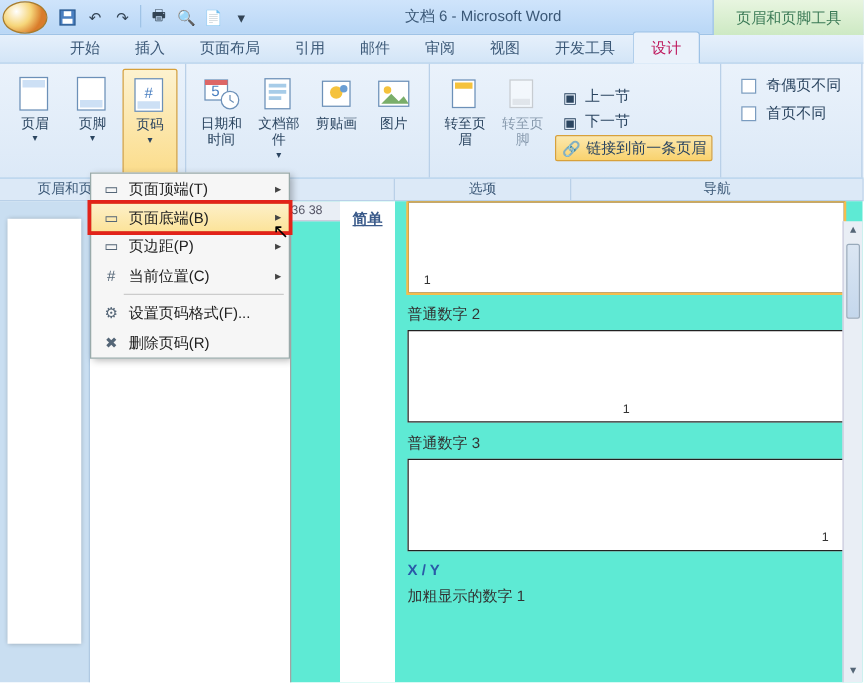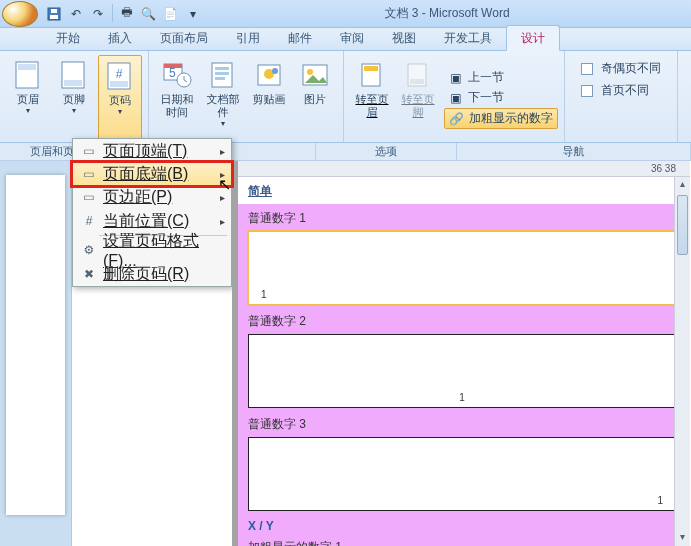--- a/index.html
+++ b/index.html
@@ -40,29 +40,29 @@
 .panelcell { border-right: 1px solid #b9d0e8; text-align: center; color: #3b5877; font-size: 11px; line-height: 17px; }
 
 
 .docstrip { position: absolute; left: 0; top: 161px; width: 72px; bottom: 0; background: #c9def1; border-right: 1px solid #b0c9e2; }
 .docstrip .page { margin: 14px 6px; height: 340px; background: #fff; box-shadow: 0 0 4px rgba(0,0,0,.3); }
 
 
 .menu { position: absolute; left: 72px; top: 138px; width: 160px; background: #f6f6f6; border: 1px solid #9aa; box-shadow: 2px 2px 6px rgba(0,0,0,.3); }
 .menu-item { display: flex; align-items: center; height: 24px; padding: 0 6px; position: relative; }
 .menu-item .mi-ico { width: 20px; text-align: center; color: #567; }
-.menu-item .mi-txt { flex: 1; padding-left: 4px; color: #222; font-size: 16px; text-decoration: underline; }
+.menu-item .mi-txt { flex: 1; padding-left: 4px; color: #222; font-size: 12px; }
 .menu-item .mi-arrow { color: #444; font-size: 10px; }
 .menu-item.hover { background: linear-gradient(#fdf0c8,#fce39a); border: 1px solid #d8a13a; margin: -1px; }
 .menu-item.hl { outline: 3px solid #e2231a; outline-offset: -1px; z-index: 2; }
 .menu-sep { height: 1px; background: #ccc; margin: 2px 4px 2px 26px; }
 .cursor { position:absolute; left: 218px; top: 175px; font-size: 16px; color:#000; pointer-events:none; z-index:5; }
 
 
-.gallery { position: absolute; left: 232px; top: 161px; right: 1px; bottom: 0; background: #f0abfc; border-left: 6px solid #a3a3a3; display: flex; flex-direction: column; }
+.gallery { position: absolute; left: 232px; top: 161px; right: 1px; bottom: 0; background: #5eead4; border-left: 1px solid #a3a3a3; display: flex; }
 .gal-ruler { height: 16px; background: #e9eef5; border-bottom: 1px solid #ccd; color: #556; font-size: 10px; text-align: right; padding-right: 14px; line-height: 15px; }
 .gal-head { padding: 6px 10px 4px; color: #3a5a8a; font-weight: bold; background: #fff; text-decoration: underline; }
 .gal-body { flex: 1; overflow: hidden; padding: 0 14px 0 10px; position: relative; }
 .gal-sec-title { color: #333; font-size: 12px; margin: 6px 0 4px; }
 .gal-sec-title.xy { color: #2a5aa8; font-weight: bold; }
 .preview { border: 1px solid #222; height: 74px; background: #fff; position: relative; margin-bottom: 8px; }
 .preview.hover { outline: 2px solid #f5bd4d; outline-offset: -1px; }
 .pnum { position: absolute; font-size: 10px; color: #333; }
 .pnum.bl { left: 12px; bottom: 4px; }
 .pnum.bc { left: 50%; bottom: 4px; transform: translateX(-50%); }
@@ -90,22 +90,23 @@
       </div>
     <div class="qat-btn">↶</div>
     <div class="qat-btn">↷</div>
     <div class="qat-sep"></div>
     <div class="qat-btn">🖶</div>
     <div class="qat-btn">🔍</div>
     <div class="qat-btn">📄</div>
     <div class="qat-btn">▾</div>
   </div>
   <div class="title-text">
-    <span>文档 3</span> - <span>Microsoft Word</span>
-  </div>
+    <span>文档 6</span> - <span>Microsoft Word</span>
+  </div>
+  <div class="hftools">页眉和页脚工具</div>
 </div>
 
 <div class="tabs">
   <div class="tab">开始</div>
   <div class="tab">插入</div>
   <div class="tab">页面布局</div>
   <div class="tab">引用</div>
   <div class="tab">邮件</div>
   <div class="tab">审阅</div>
   <div class="tab">视图</div>
@@ -191,21 +192,21 @@
               <rect x="2" y="4" width="24" height="20" fill="#fff" stroke="#6c90b8"></rect>
               <circle cx="9" cy="11" r="3" fill="#f5c23c"></circle>
               <path d="M4 22 L12 14 L18 20 L22 16 L26 22 Z" fill="#7aae6a"></path>
             </svg>
           </div>
         <div class="lbl">图片</div>
       </div>
     </div>
   </div>
   <div class="group" style="flex-direction:row;">
-    <div style="display:flex;flex-direction:column;text-decoration:underline;">
+    <div style="display:flex;flex-direction:column;">
       <div class="group-row">
         <div class="bigbtn">
           <div class="ico">
               <svg width="28" height="28">
                 <rect x="4" y="3" width="18" height="22" fill="#fff" stroke="#6c90b8"></rect>
                 <rect x="6" y="5" width="14" height="5" fill="#f5c23c"></rect>
               </svg>
             </div>
           <div class="lbl">转至页眉</div>
         </div>
@@ -224,21 +225,21 @@
       <div class="smallrow">
           <span class="ico2">▣</span>
           <span>上一节</span>
         </div>
       <div class="smallrow">
           <span class="ico2">▣</span>
           <span>下一节</span>
         </div>
       <div class="smallrow link-prev">
           <span class="ico2">🔗</span>
-          <span>加粗显示的数字</span>
+          <span>链接到前一条页眉</span>
         </div>
     </div>
   </div>
   <div class="group">
     <div style="display:flex;flex-direction:column;justify-content:center;gap:3px;padding:4px 6px;">
       <div class="smallrow">
           <span class="checkbox"></span>
           <span>奇偶页不同</span>
         </div>
       <div class="smallrow">
@@ -290,21 +291,20 @@
     <span class="mi-ico">✖</span>
     <span class="mi-txt">删除页码(R)</span>
   </div>
 </div>
 <div class="cursor">↖</div>
 
 <div class="gallery">
   <div class="gal-ruler">36  38</div>
   <div class="gal-head">简单</div>
   <div class="gal-body">
-    <div class="gal-sec-title">普通数字 1</div>
     <div class="preview hover">
         <span class="pnum bl">1</span>
       </div>
     <div class="gal-sec-title">普通数字 2</div>
     <div class="preview">
         <span class="pnum bc">1</span>
       </div>
     <div class="gal-sec-title">普通数字 3</div>
     <div class="preview">
         <span class="pnum br">1</span>

